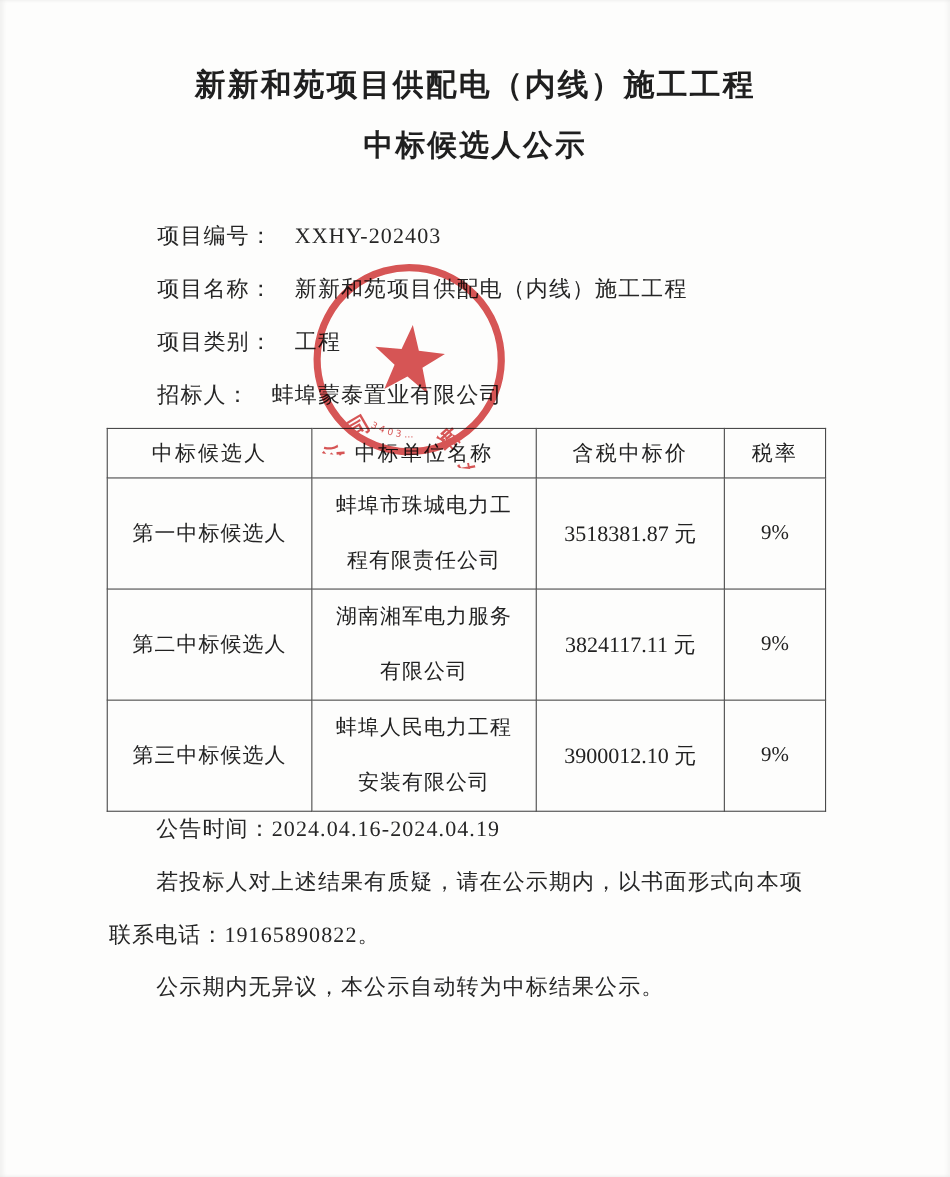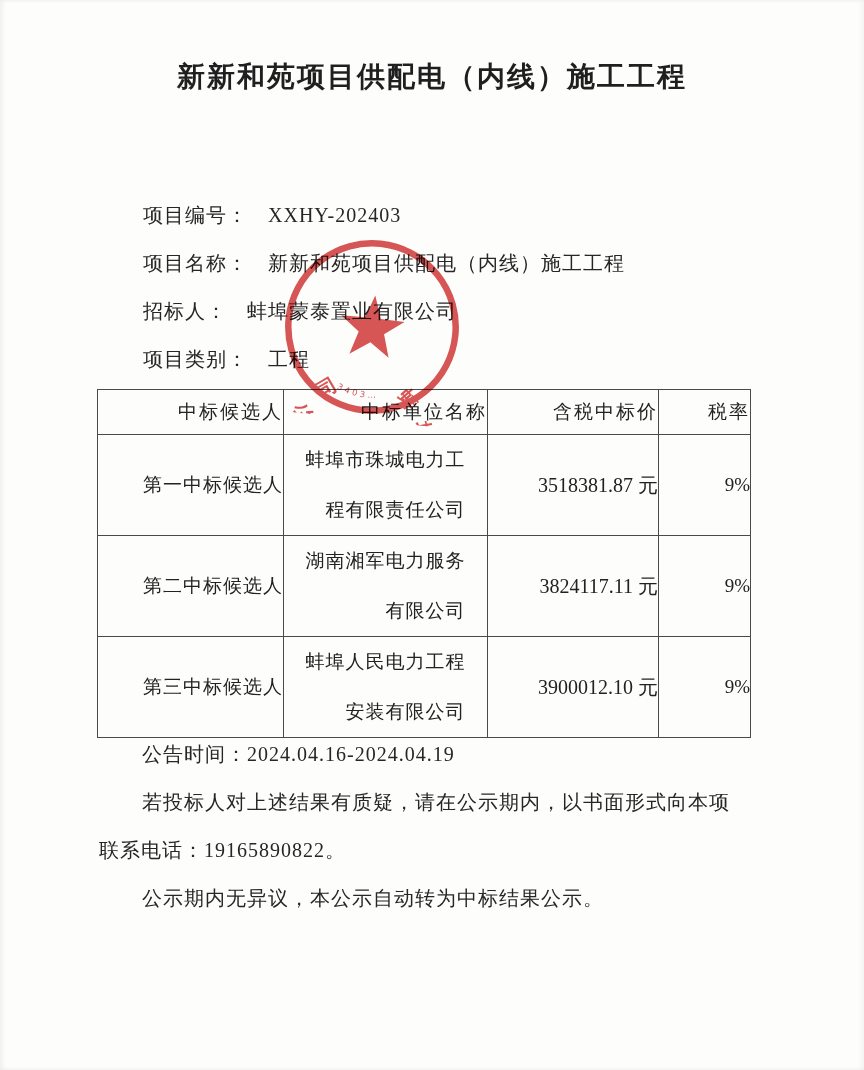--- a/index.html
+++ b/index.html
@@ -33,21 +33,21 @@
     position:absolute;left:97px;top:389px;width:653px;
     border-collapse:collapse;table-layout:fixed;
     font-size:19px;color:#222;
   }
   table.bid col.c1{width:186px;}
   table.bid col.c2{width:204px;}
   table.bid col.c3{width:171px;}
   table.bid col.c4{width:92px;}
   table.bid th,table.bid td{
     border:1.5px solid #4a4a4a;
-    text-align:right;vertical-align:middle;
+    text-align:center;vertical-align:middle;
     font-weight:normal;padding:0;
   }
   table.bid thead th{height:44px;letter-spacing:2px;}
   table.bid tbody td{height:99px;}
   td.company div{width:160px;margin:0 auto;line-height:50px;letter-spacing:1px;}
   td.candidate{letter-spacing:1px;}
   td.price{font-size:20px;}
   .footer{
     position:absolute;left:99px;top:730px;width:655px;
     font-size:20px;letter-spacing:1px;color:#262626;
@@ -61,33 +61,34 @@
     transform:rotate(6deg);
     pointer-events:none;
   }
 </style>
 </head>
 <body>
 
 <div class="page">
 
   <div class="title title1">新新和苑项目供配电（内线）施工工程</div>
+  <div class="title title2">中标候选人公示</div>
 
   <div class="info">
     <div class="info-line">
       <span class="lbl">项目编号：</span><span>XXHY-202403</span>
     </div>
     <div class="info-line">
       <span class="lbl">项目名称：</span><span>新新和苑项目供配电（内线）施工工程</span>
     </div>
     <div class="info-line">
-      <span class="lbl">招标人：</span><span>蚌埠蒙泰置业有限公司</span>
+      <span class="lbl">项目类别：</span><span>工程</span>
     </div>
     <div class="info-line">
-      <span class="lbl">项目类别：</span><span>工程</span>
+      <span class="lbl">招标人：</span><span>蚌埠蒙泰置业有限公司</span>
     </div>
   </div>
 
   <table class="bid">
     <colgroup>
         <col class="c1">
         <col class="c2">
         <col class="c3">
         <col class="c4">
       </colgroup>

